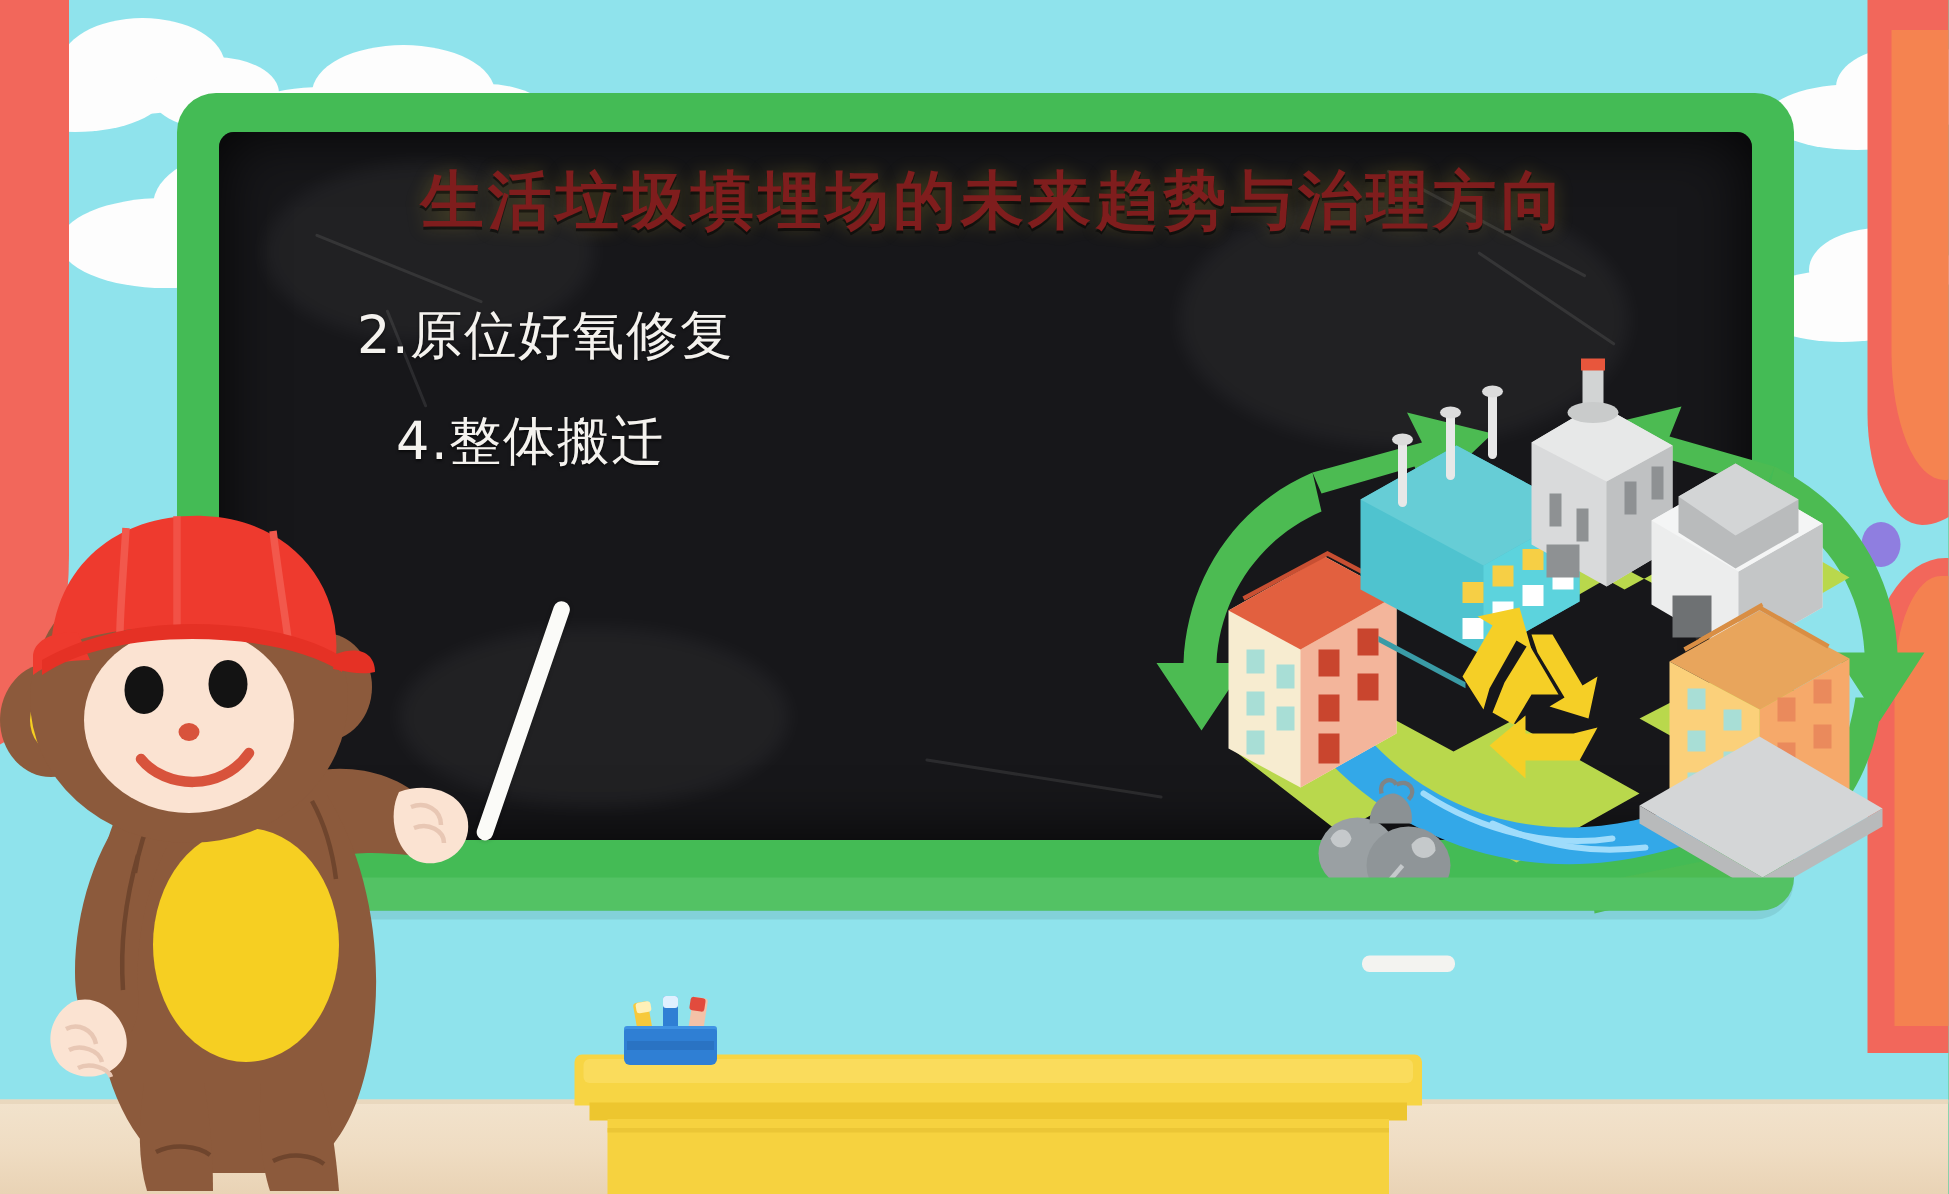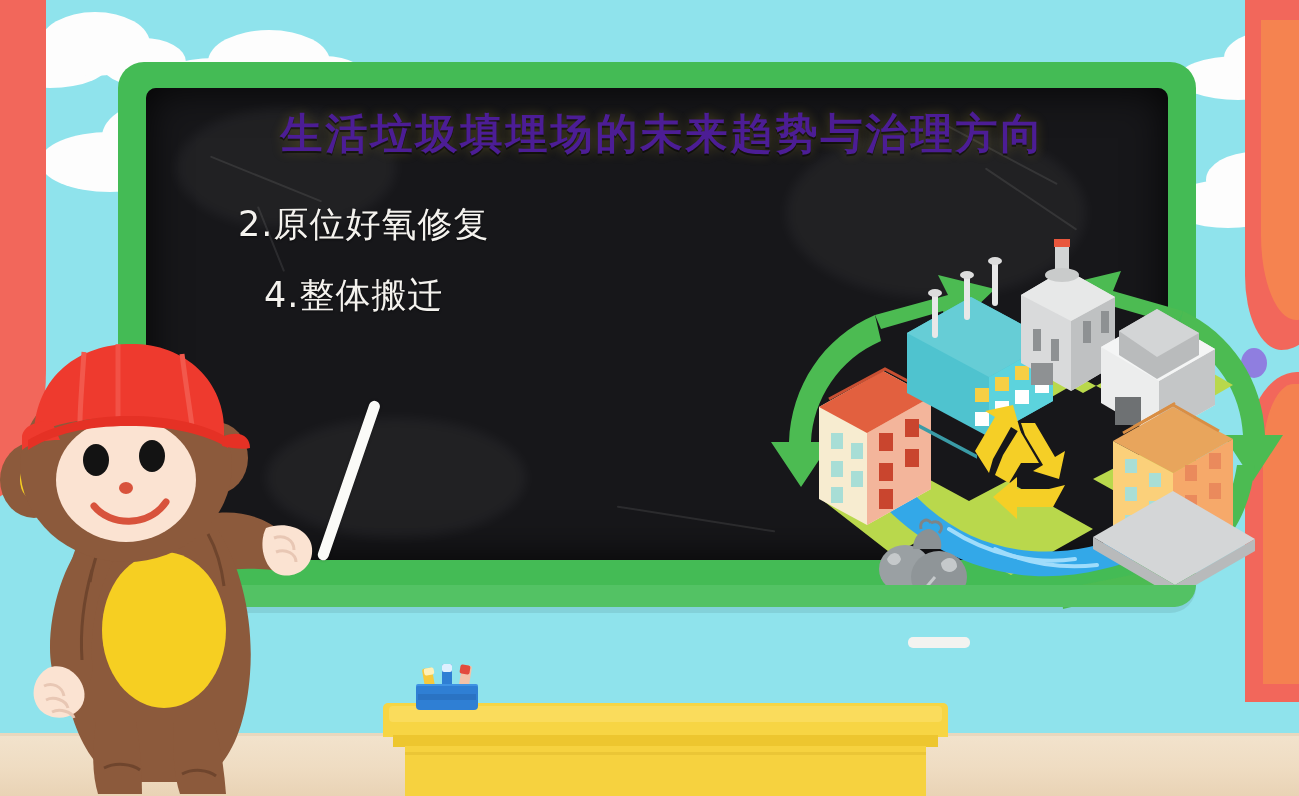--- a/index.html
+++ b/index.html
@@ -39,21 +39,21 @@
     position:absolute;left:28px;top:26px;width:1022px;height:472px;
     background:#17171a;border-radius:10px;overflow:hidden;
     box-shadow:inset 0 0 42px rgba(0,0,0,.85);
   }
   .board-inner .smudge{position:absolute;background:rgba(255,255,255,.045);border-radius:50%;filter:blur(6px);}
   .board-inner .scratch{position:absolute;background:rgba(255,255,255,.09);height:2px;border-radius:2px;}
   .chalk-stick{position:absolute;left:790px;top:575px;width:62px;height:11px;background:#f3f3f0;border-radius:5px;}
 
   .board-title{
     position:absolute;left:12px;right:0;top:44px;text-align:center;
-    color:#4c1d95;font-size:42px;font-weight:bold;letter-spacing:3px;
+    color:#7f1d1d;font-size:42px;font-weight:bold;letter-spacing:3px;
     font-family:"DejaVu Sans","Liberation Sans",sans-serif;
     text-shadow:0 2px 0 rgba(0,0,0,.5), 0 0 12px rgba(245,210,42,.25);
     white-space:nowrap;
   }
 
   .board-list{position:absolute;left:120px;top:145px;width:470px;}
   .board-list .li{
     color:#f4f2ee;font-size:35px;font-weight:500;line-height:1;
     margin-bottom:28px;white-space:nowrap;letter-spacing:1px;
     font-family:"DejaVu Sans","Liberation Sans",sans-serif;

